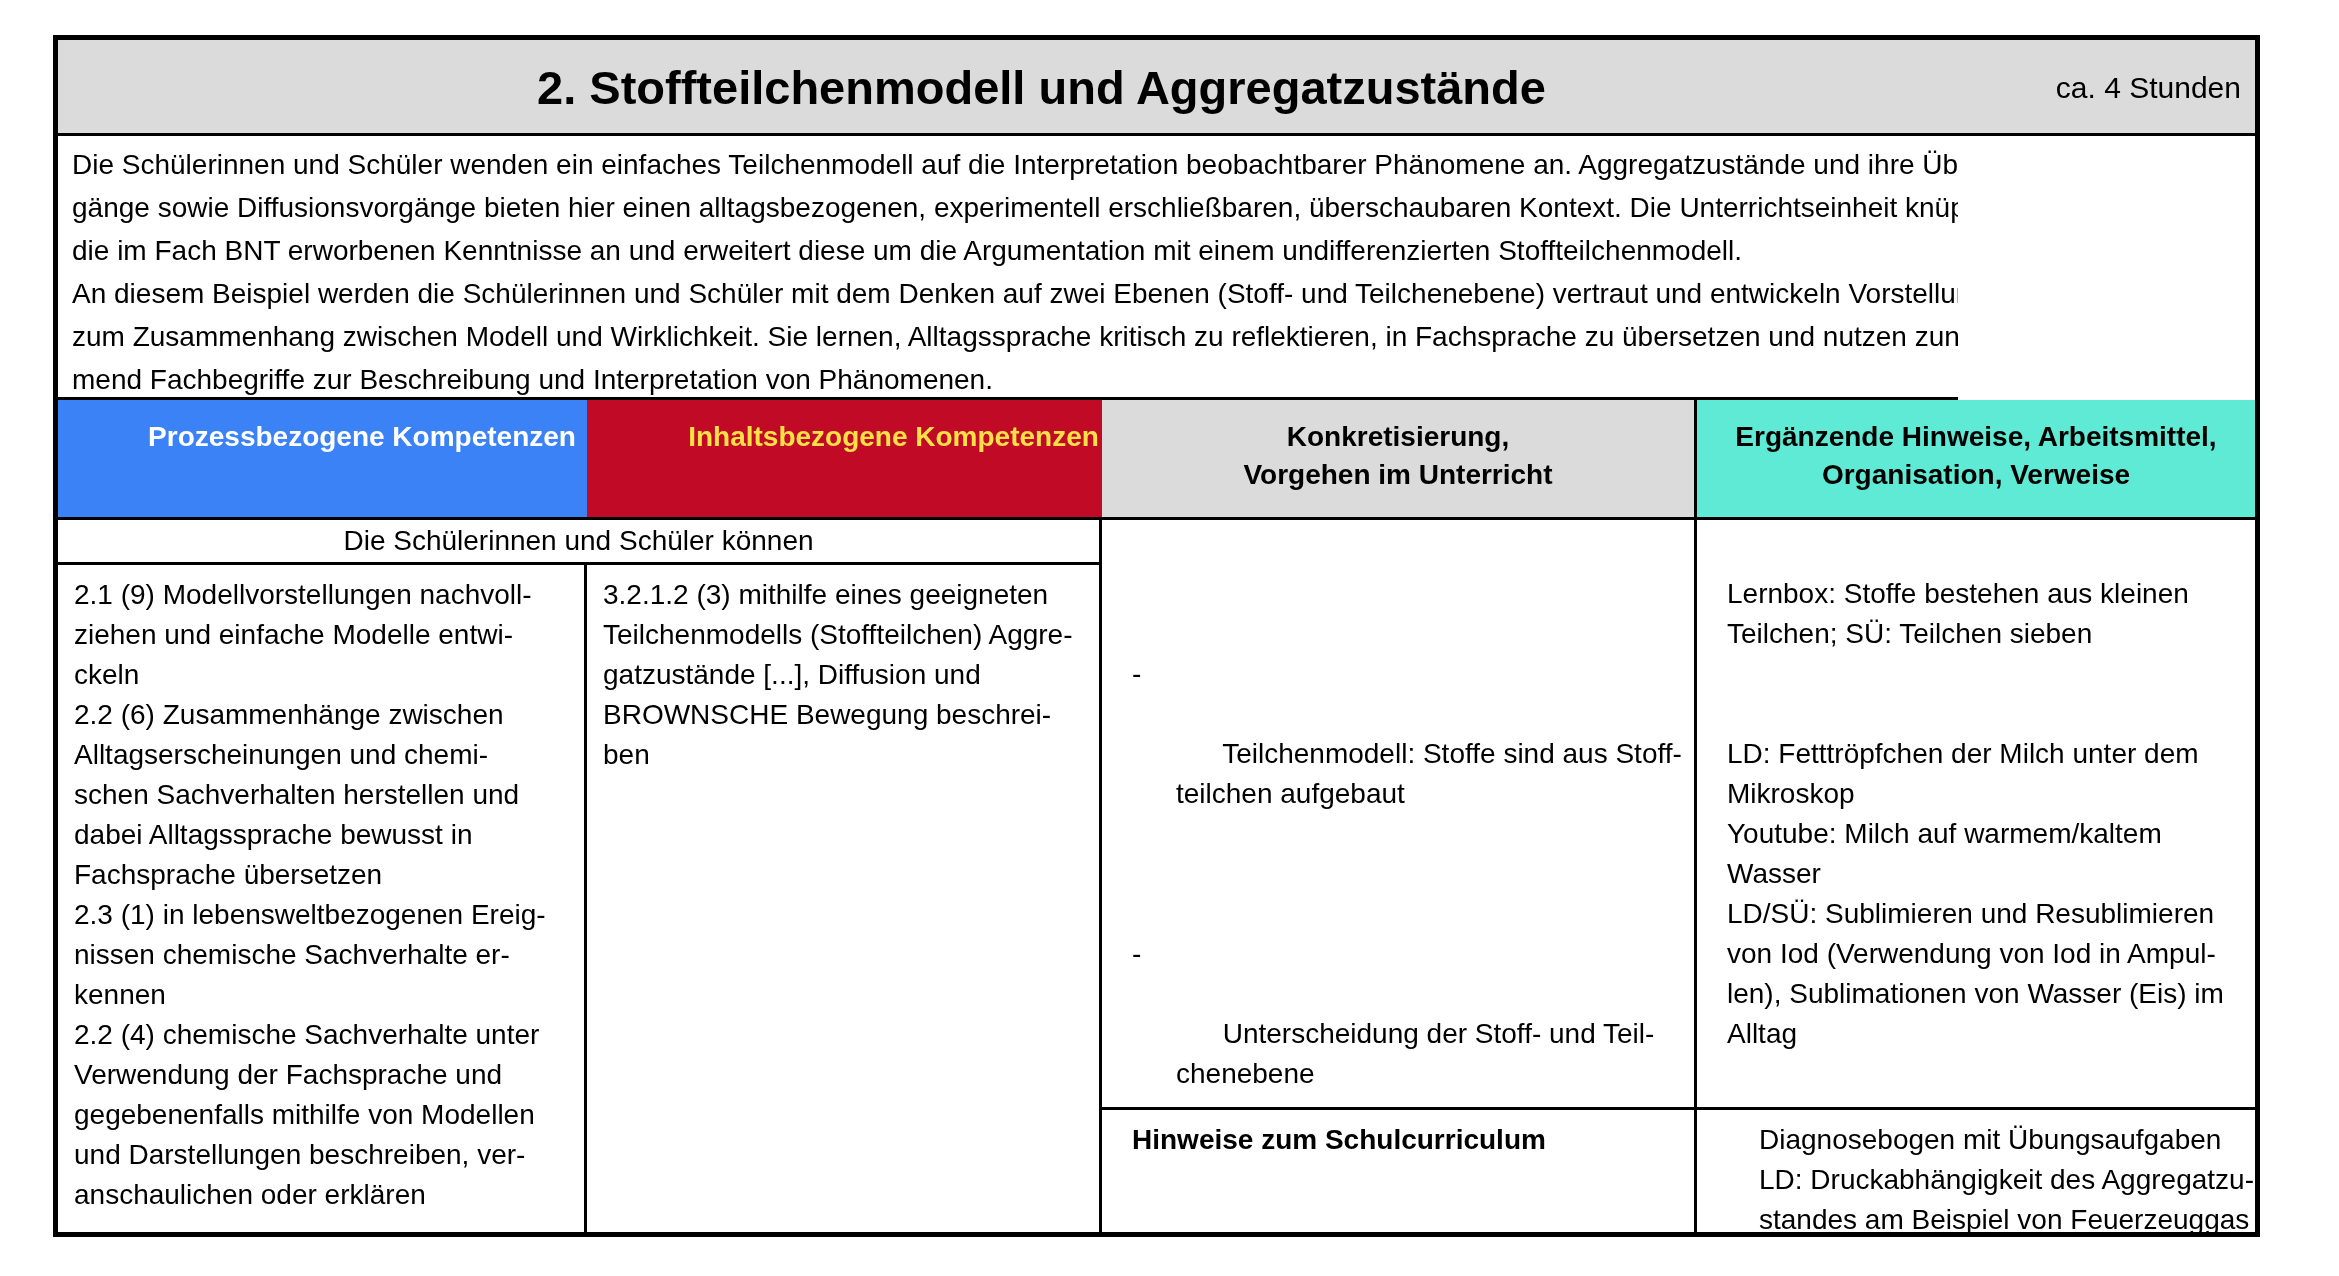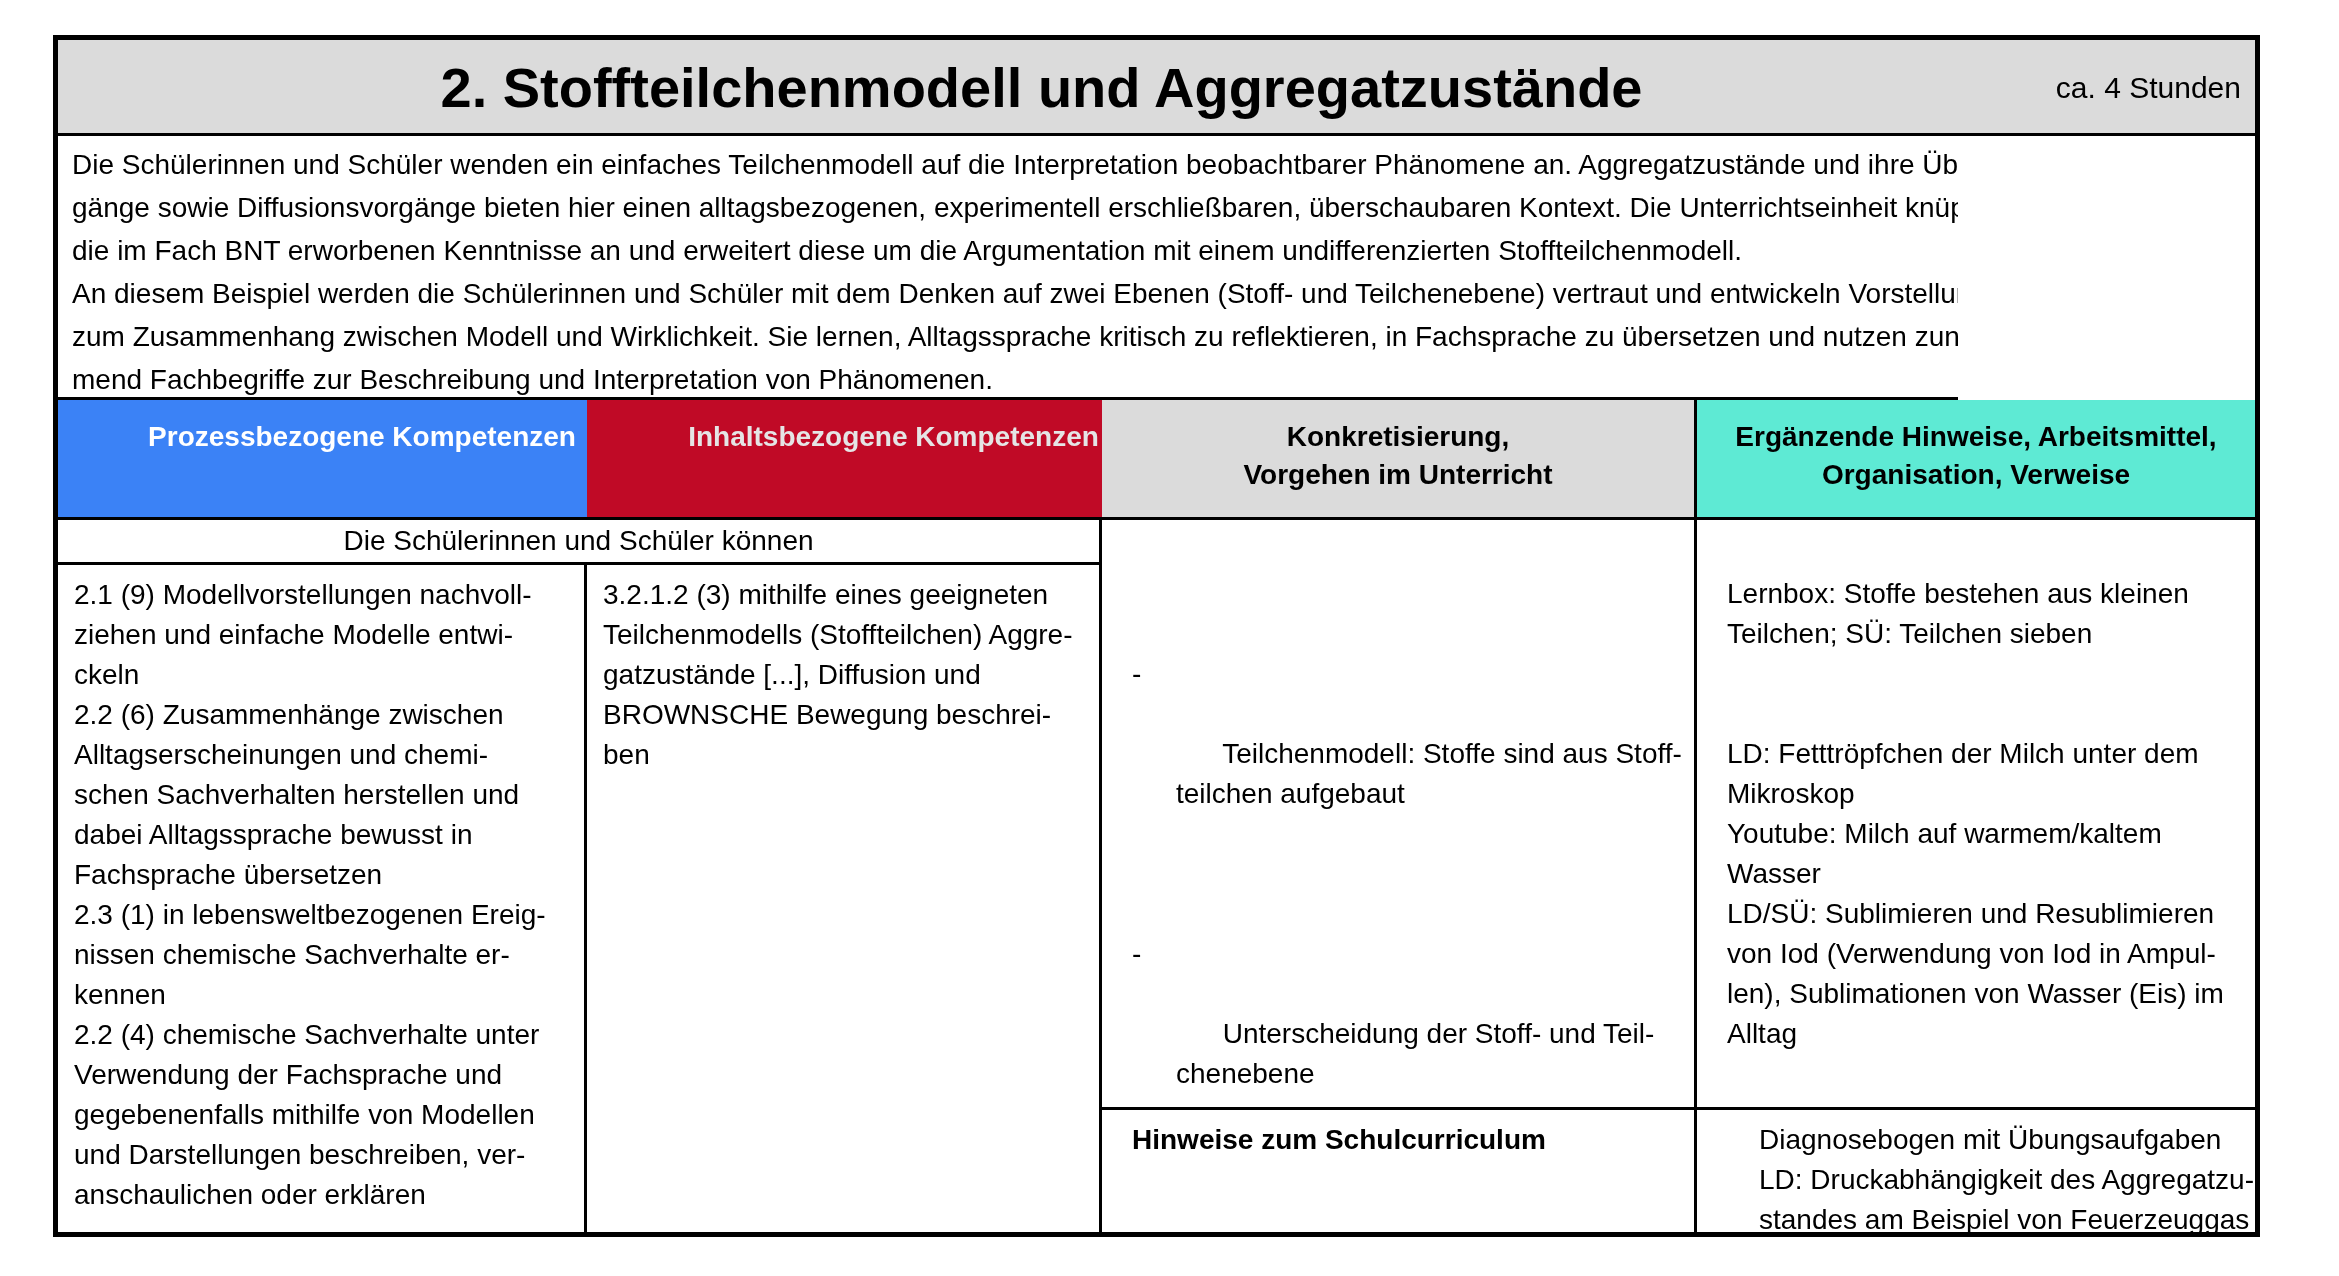--- a/index.html
+++ b/index.html
@@ -24,40 +24,40 @@
     white-space:pre;
   }
   .b-r { border-right:3px solid #000; }
   .b-b { border-bottom:3px solid #000; }
 
   
   .titlebar { left:0; top:0; width:2197px; height:96px; background:#dbdbdb; }
   .titlebar .unit-title {
     position:absolute; left:0; right:230px; top:0; height:96px;
     display:flex; align-items:center; justify-content:center;
-    font-size:56px; font-weight:bold; white-space:nowrap;
+    font-size:47px; font-weight:bold; white-space:nowrap;
   }
   .titlebar .unit-duration {
     position:absolute; right:14px; top:0; height:96px;
     display:flex; align-items:center;
     font-size:30px; white-space:nowrap;
   }
 
   
   .intro { left:0; top:96px; width:1900px; height:264px; padding:7px 14px 0 14px; line-height:43px; }
 
   
   .hdr {
     top:360px; height:120px;
     font-weight:bold; text-align:center;
     display:flex; justify-content:center; padding-top:18px;
     line-height:38px;
   }
   .hdr-process { left:0; width:611px; background:#3b82f6; color:#fff; }
-  .hdr-content { left:529px; width:616px; background:#c00a26; color:#e5e5e5; }
+  .hdr-content { left:529px; width:616px; background:#c00a26; color:#fde047; }
   .hdr-conc    { left:1044px; width:595px; background:#dbdbdb; }
   .hdr-hints   { left:1639px; width:558px; background:#5eead4; }
 
   
   .koennen {
     left:0; top:480px; width:1044px; height:45px;
     display:flex; align-items:center; justify-content:center;
   }
 
   

